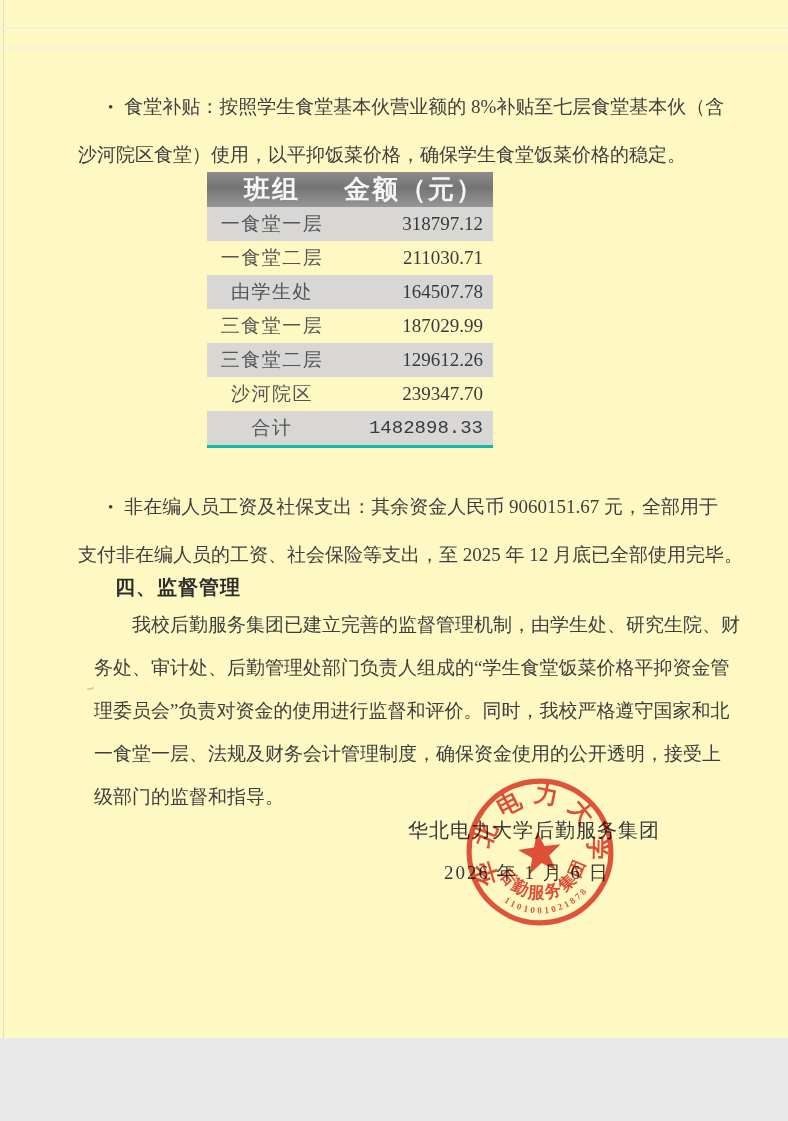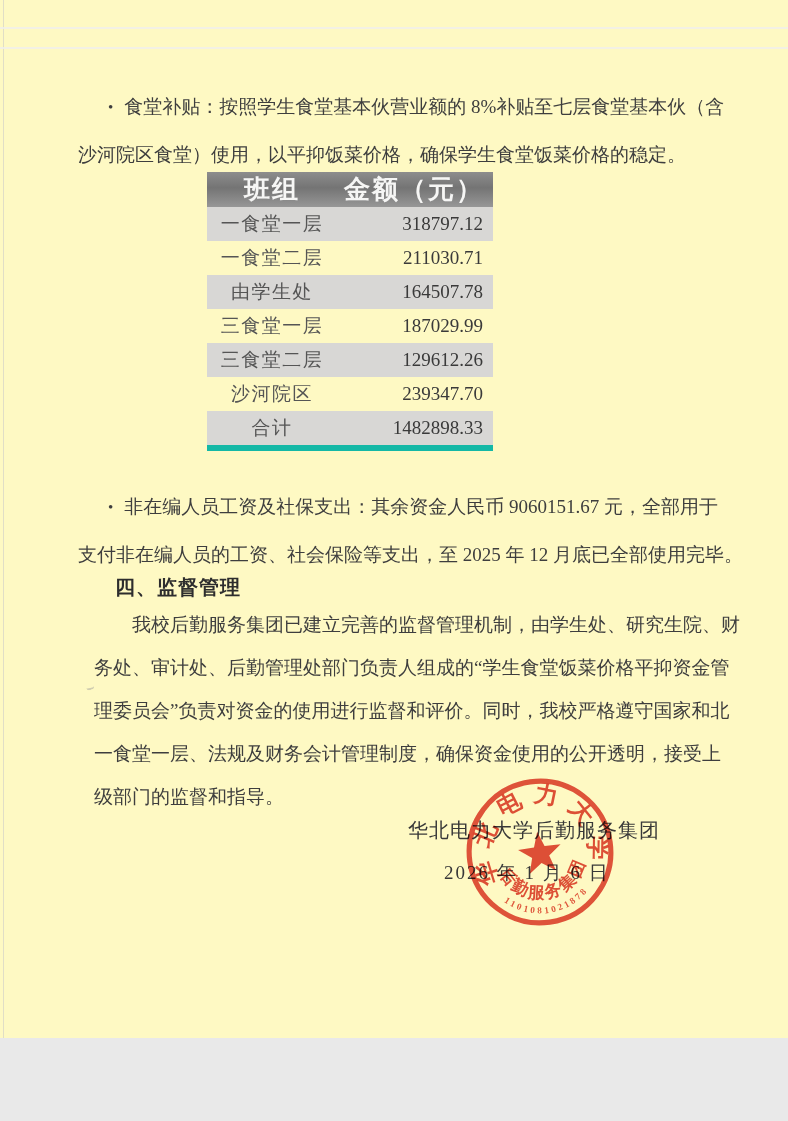--- a/index.html
+++ b/index.html
@@ -28,21 +28,21 @@
   table.subsidy th{height:31px;font-weight:700;color:#f6f6f5;letter-spacing:2px;
         background:linear-gradient(180deg,#8d8d8d 0%,#747474 45%,#8a8a8a 80%,#979797 100%);
         font-size:26px;text-align:center;padding:0;}
   table.subsidy th.c1{width:130px;}
   table.subsidy th.c2{width:154px;padding-right:2px;}
   table.subsidy td{height:34px;padding:0;margin-top:32px;}
   table.subsidy td.label{text-align:center;color:#555;letter-spacing:1.5px;}
   table.subsidy td.value{text-align:right;padding-right:10px;color:#3a3a3a;}
   table.subsidy tbody tr:nth-of-type(odd){background:#d8d7d5;}
   table.subsidy tbody tr:nth-of-type(even){background:transparent;}
-  table.subsidy tbody tr:last-of-type{border-bottom:6px solid #14b8a6;}
+  table.subsidy tbody tr:last-of-type{border-bottom:3px solid #14b8a6;font-family:Liberation Mono, monospace;}
 
   .sign-org{position:absolute;left:408px;top:812px;font-size:20px;line-height:36px;
         letter-spacing:1px;color:#383838;white-space:nowrap;}
   .sign-date{position:absolute;left:444px;top:855px;font-size:19px;line-height:36px;
         letter-spacing:2px;color:#383838;white-space:nowrap;}
 
   .seal{position:absolute;left:462px;top:774px;width:156px;height:156px;
         mix-blend-mode:multiply;opacity:.92;transform:rotate(-8deg);}
   .seal text{font-family:"Liberation Serif","DejaVu Serif",serif;}
 </style>

